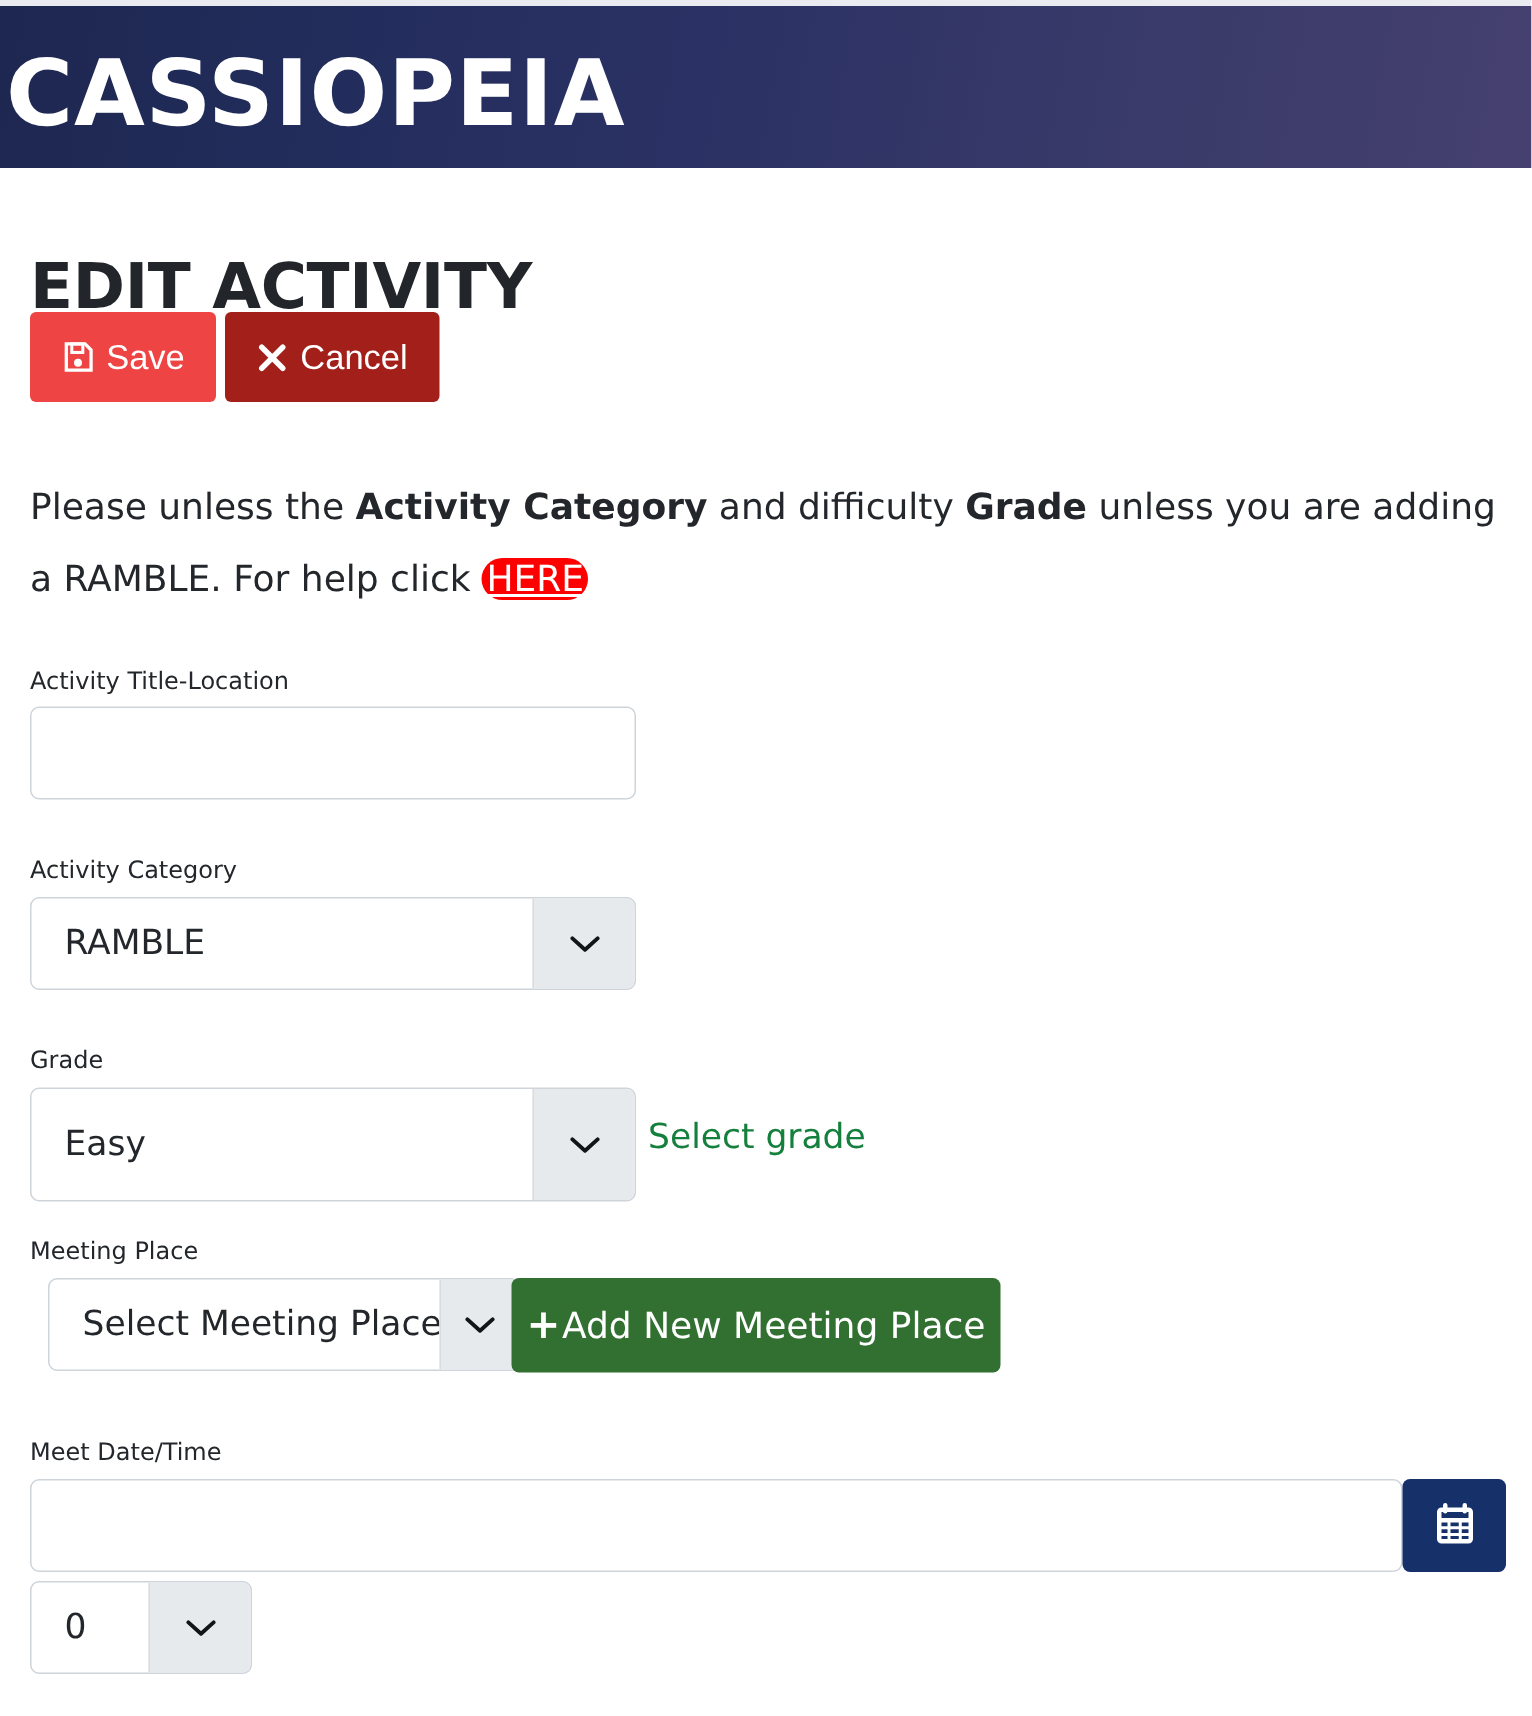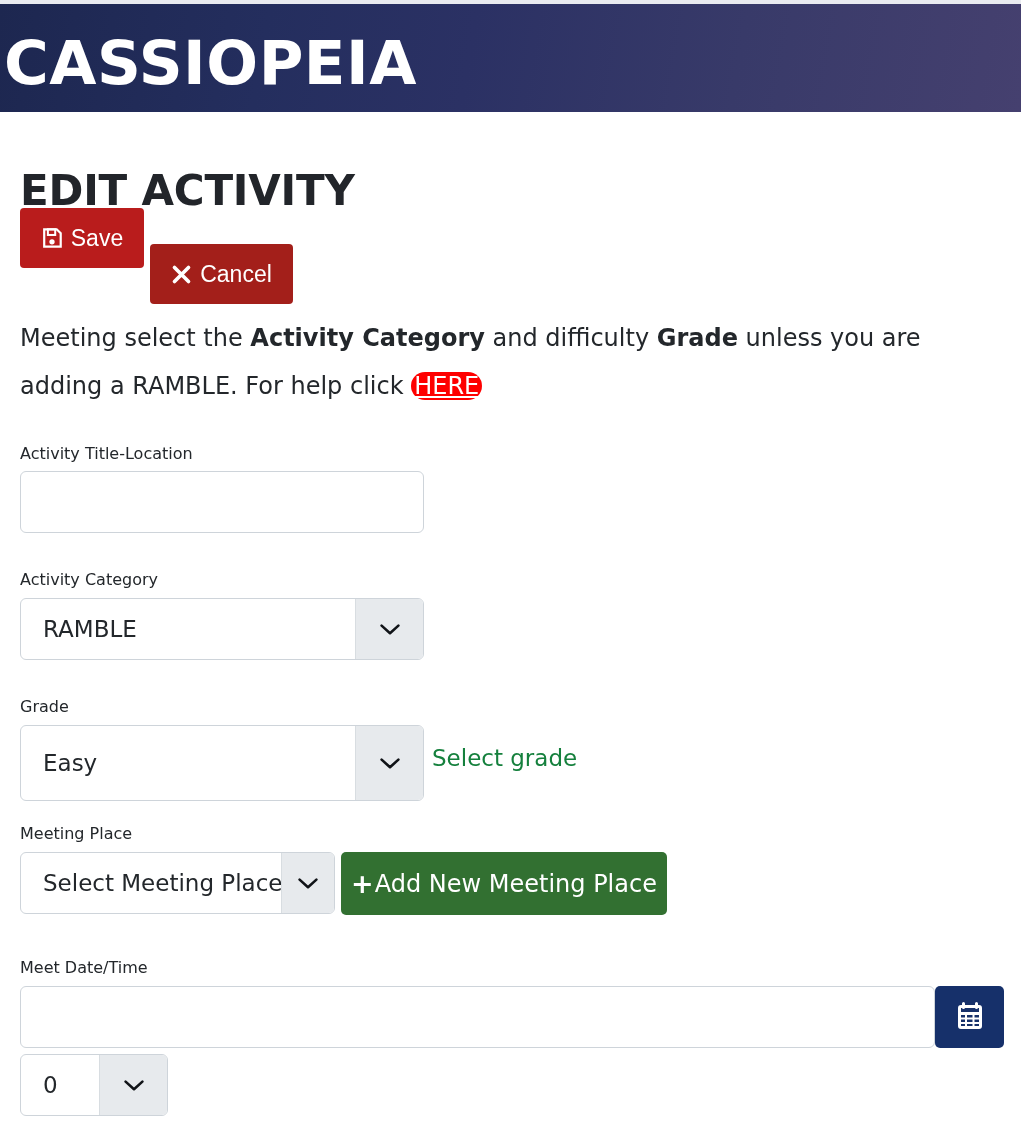--- a/index.html
+++ b/index.html
@@ -82,29 +82,28 @@
     cursor: pointer;
     padding: 0;
     box-sizing: border-box;
     white-space: nowrap;
   }
   .btn-save {
     left: 20px;
     top: 96px;
     width: 124px;
     height: 60px;
-    background: #b91c1c;
+    background: #ef4444;
   }
   .btn-cancel {
     left: 150px;
     top: 96px;
     width: 143px;
     height: 60px;
     background: #a31f1a;
-    margin-top: 36px;
   }
   .btn .glyph {
     display: inline-flex;
     align-items: center;
     margin-right: 8px;
   }
   .btn .btn-label { display: inline-block; }
 
   
   .intro {
@@ -279,21 +278,21 @@
 
   <button class="btn btn-cancel">
     <span class="glyph">
       <svg width="21" height="21" viewBox="0 0 24 24" aria-hidden="true">
         <path d="M4 4 L20 20 M20 4 L4 20" stroke="#ffffff" stroke-width="4.2" stroke-linecap="round"></path>
       </svg>
     </span>
     <span class="btn-label">Cancel</span>
   </button>
 
-  <p class="intro"><span>Meeting select the </span><b>Activity Category</b><span> and difficulty </span><b>Grade</b><span> unless you are adding a RAMBLE. For help click </span><a class="here-link">HERE</a></p>
+  <p class="intro"><span>Please unless the </span><b>Activity Category</b><span> and difficulty </span><b>Grade</b><span> unless you are adding a RAMBLE. For help click </span><a class="here-link">HERE</a></p>
 
   <label class="field-label" style="left:20px; top:330px;">Activity Title-Location</label>
   <input class="text-input" style="left: 20px; top: 359px; width: 404px; height: 62px;" type="text" value="" placeholder="">
 
   <label class="field-label" style="left:20px; top:456px;">Activity Category</label>
   <div class="select-wrap" style="left:20px; top:486px; width:404px; height:62px;">
     <span class="select-value">RAMBLE</span>
     <span class="select-arrow">
       <svg class="chev" viewBox="0 0 20 11" aria-hidden="true">
         <path d="M1.6 1.6 L10 9.2 L18.4 1.6" fill="none" stroke="#111418" stroke-width="2.6" stroke-linecap="round" stroke-linejoin="round"></path>
@@ -306,21 +305,21 @@
     <span class="select-value">Easy</span>
     <span class="select-arrow">
       <svg class="chev" viewBox="0 0 20 11" aria-hidden="true">
         <path d="M1.6 1.6 L10 9.2 L18.4 1.6" fill="none" stroke="#111418" stroke-width="2.6" stroke-linecap="round" stroke-linejoin="round"></path>
       </svg>
     </span>
   </div>
   <span class="helper-text" style="left:432px; top:633px;">Select grade</span>
 
   <label class="field-label" style="left:20px; top:710px;">Meeting Place</label>
-  <div class="select-wrap" style="left:20px; top:740px; width:315px; height:62px;">
+  <div class="select-wrap" style="left:32px; top:740px; width:315px; height:62px;">
     <span class="select-value">Select Meeting Place</span>
     <span class="select-arrow narrow">
       <svg class="chev" viewBox="0 0 20 11" aria-hidden="true">
         <path d="M1.6 1.6 L10 9.2 L18.4 1.6" fill="none" stroke="#111418" stroke-width="2.6" stroke-linecap="round" stroke-linejoin="round"></path>
       </svg>
     </span>
   </div>
   <button class="btn-add" style="left:341px; top:740px; width:326px; height:63px;">
     <span class="plus">+</span>
     <span>Add New Meeting Place</span>

